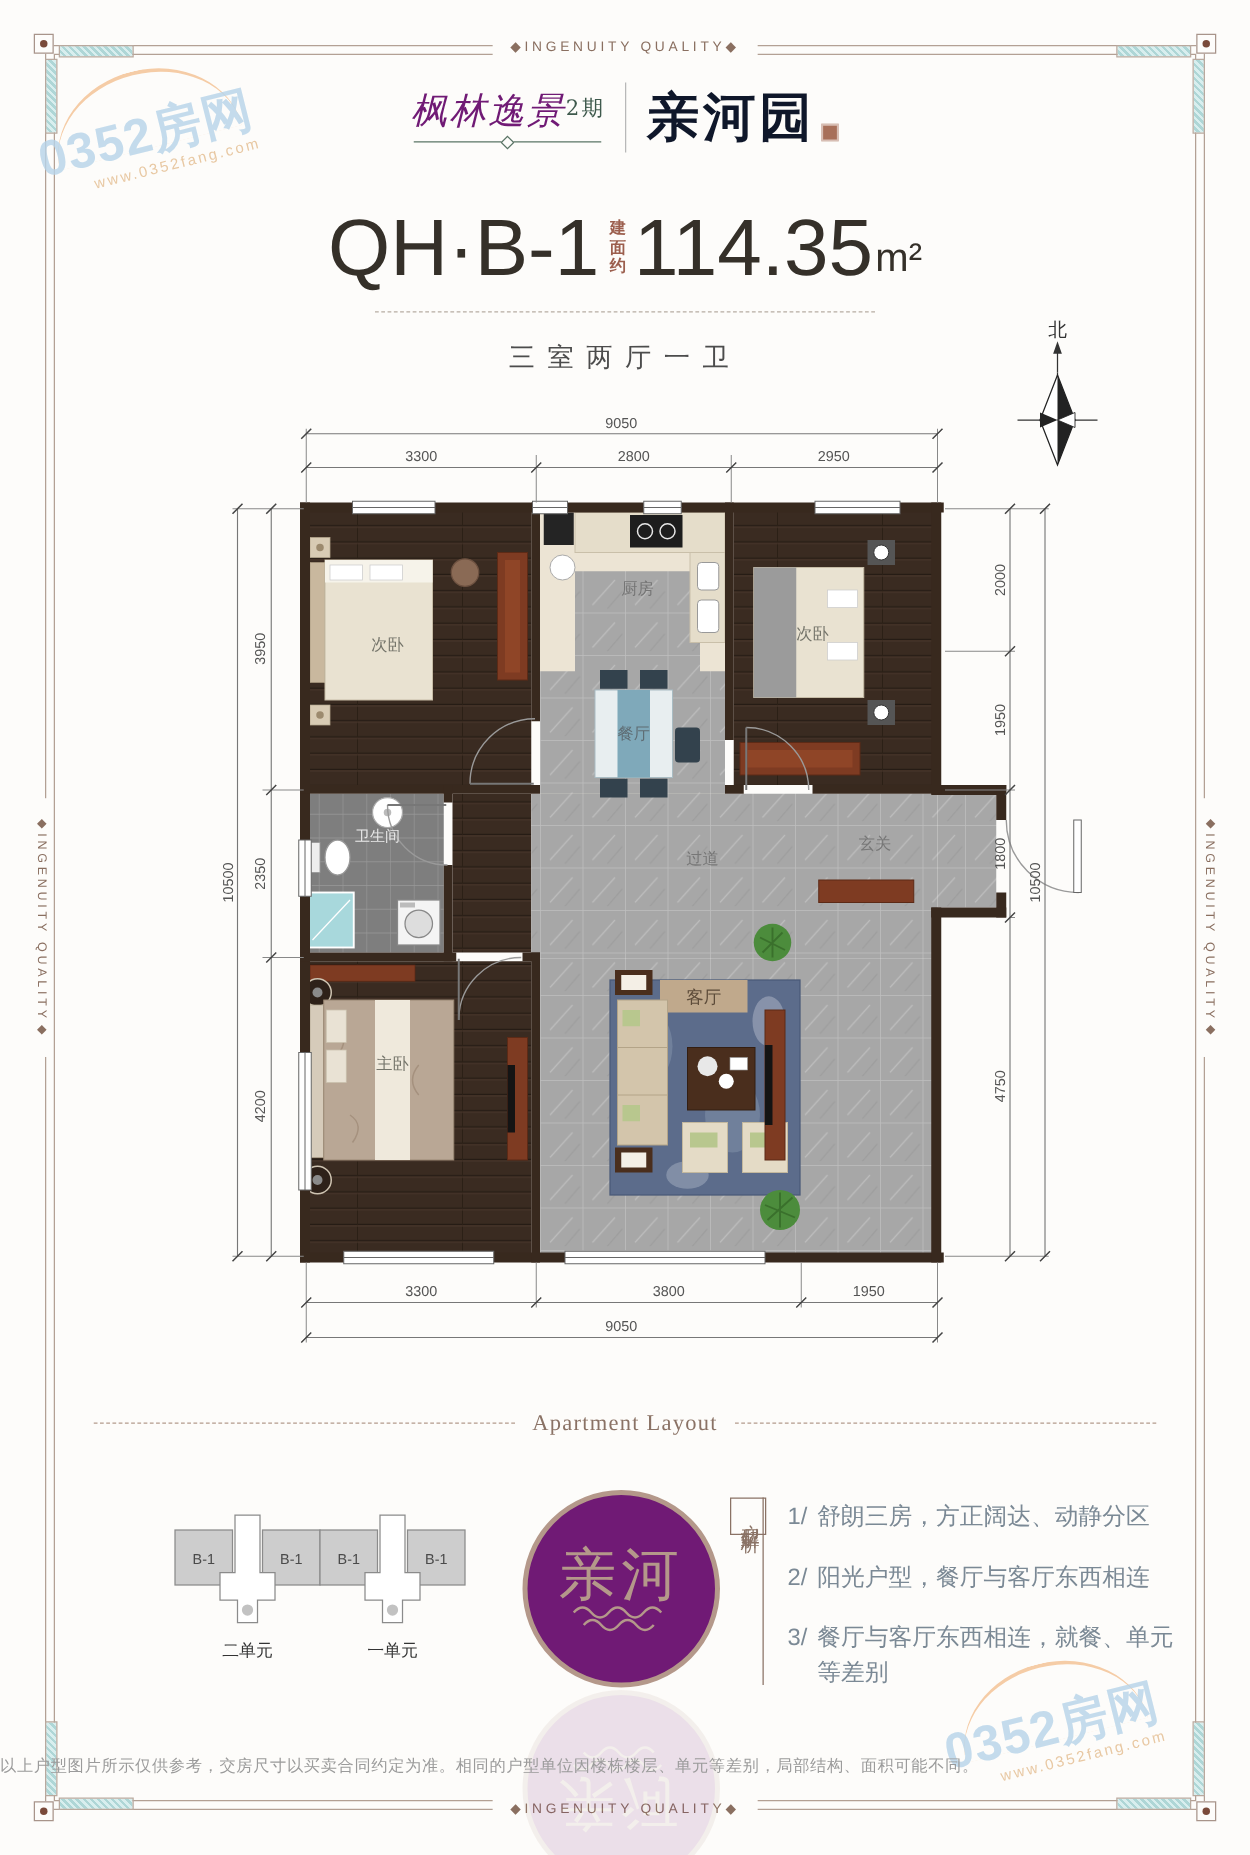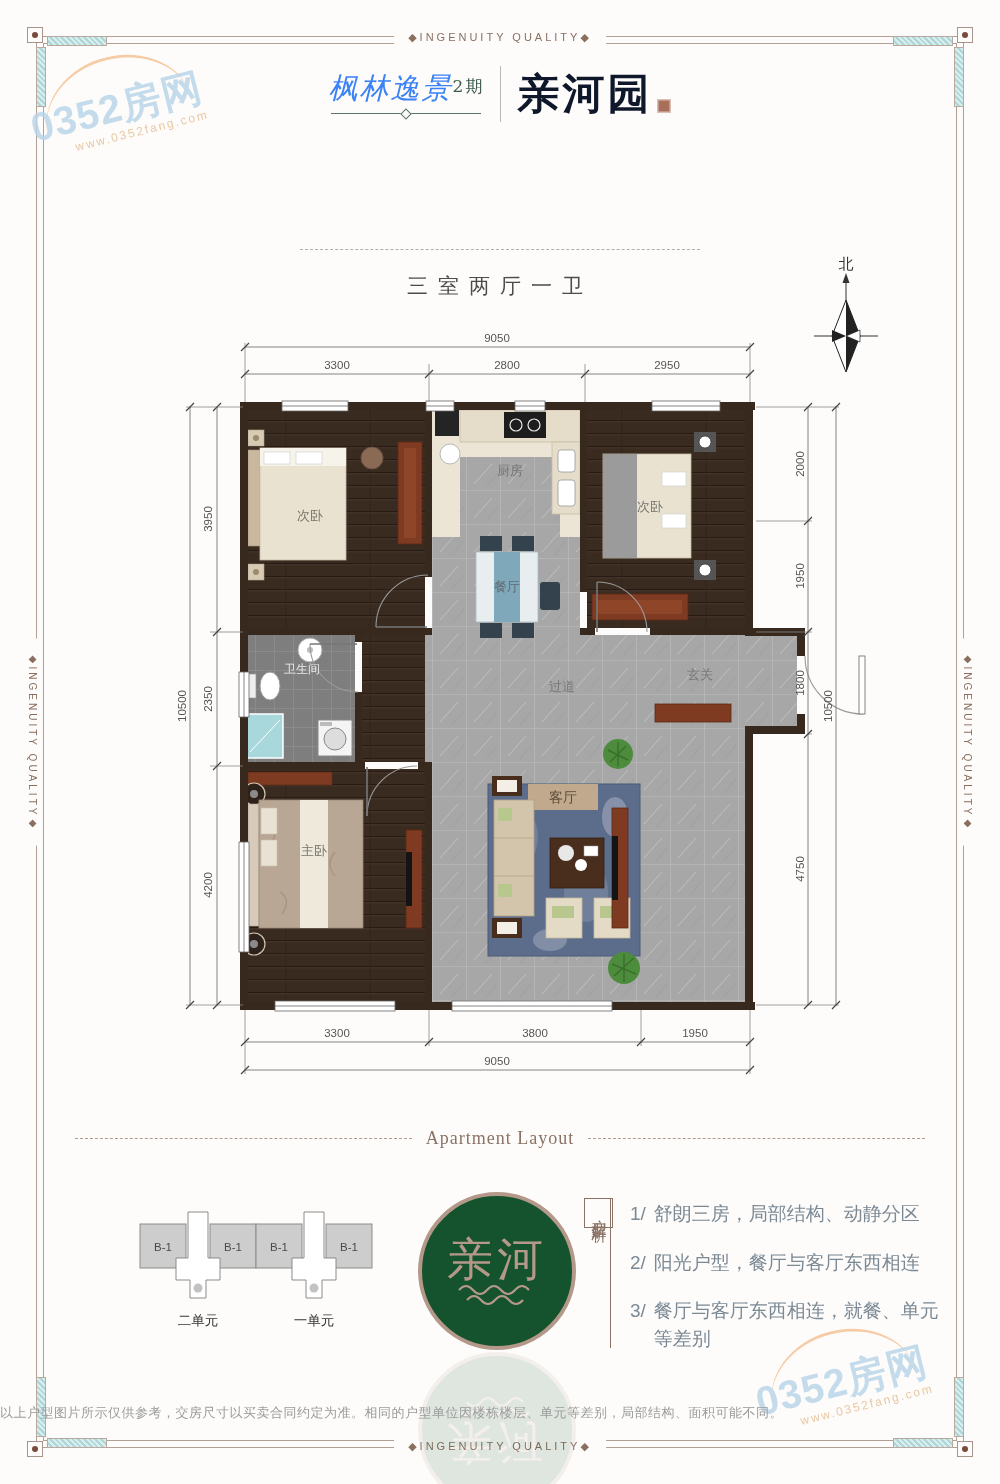--- a/index.html
+++ b/index.html
@@ -20,21 +20,21 @@
 
   
   .wm{position:absolute;transform:rotate(-14deg);z-index:5;pointer-events:none;}
   .wm-brand{font-size:40px;font-weight:bold;color:#b7d4e9;opacity:.8;letter-spacing:1px;}
   .wm-site{font-size:12px;color:#e6c39a;letter-spacing:2px;text-align:right;margin-top:-6px;opacity:.9;}
   .wm-swoosh{position:absolute;top:-24px;left:14px;width:150px;height:60px;border-top:3px solid #f3bd8b;border-radius:50% 50% 0 0/100% 100% 0 0;opacity:.75;}
 
   
   .logo-row{position:absolute;top:66px;left:0;width:100%;display:flex;align-items:center;justify-content:center;gap:16px;z-index:6;}
   .logo-left{text-align:center;}
-  .logo-cn{font-family:"DejaVu Serif",serif;font-size:29px;color:#3b82f6;letter-spacing:2px;font-style:italic;}
+  .logo-cn{font-family:"DejaVu Serif",serif;font-size:29px;color:#701a75;letter-spacing:2px;font-style:italic;}
   .logo-phase{font-size:17px;color:#3f5a4d;font-style:normal;vertical-align:6px;}
   .logo-orn{margin:4px auto 0;width:150px;border-top:1px solid #5a7465;position:relative;height:6px;}
   .logo-orn i{position:absolute;left:50%;top:-4px;transform:translateX(-50%) rotate(45deg);width:6px;height:6px;background:#fdfcfa;border:1px solid #5a7465;}
   .logo-div{width:1px;height:56px;background:#b8b8b8;}
   .logo-right{display:flex;align-items:flex-end;}
   .logo-sub{font-family:"DejaVu Serif",serif;font-size:42px;font-weight:bold;color:#0f172a;letter-spacing:3px;line-height:1;}
   .logo-seal{width:14px;height:14px;background:#a8705a;margin:0 0 2px 5px;box-shadow:inset 0 0 0 1.5px rgba(255,255,255,.55);}
 
   
   .title-row{position:absolute;top:168px;left:0;width:100%;display:flex;align-items:flex-end;justify-content:center;z-index:6;}
@@ -50,21 +50,21 @@
   .dimtxt{font-size:11.5px;fill:#555;}
   .roomtxt{font-size:13px;}
 
   
   .apt-div{position:absolute;top:1128px;left:75px;right:75px;display:flex;align-items:center;z-index:6;}
   .apt-div .dash{flex:1;border-top:1px dashed #b39a8c;}
   .apt-label{font-family:"Liberation Serif",serif;font-size:18px;color:#8a7265;padding:0 14px;letter-spacing:1px;}
 
   .units-wrap{position:absolute;left:138px;top:1200px;z-index:6;}
 
-  .circle-logo{position:absolute;left:418px;top:1192px;width:150px;height:150px;border:4px solid #b4988a;border-radius:50%;display:flex;flex-direction:column;align-items:center;justify-content:center;z-index:6;background:#14532d;}
+  .circle-logo{position:absolute;left:418px;top:1192px;width:150px;height:150px;border:4px solid #b4988a;border-radius:50%;display:flex;flex-direction:column;align-items:center;justify-content:center;z-index:6;background:#701a75;}
   .circle-text{font-family:"DejaVu Serif",serif;font-size:46px;color:#b4988a;letter-spacing:4px;line-height:1.05;}
   .reflect{top:1352px;transform:scaleY(-1);opacity:.12;}
 
   .an-head{position:absolute;left:584px;top:1198px;writing-mode:vertical-rl;border:1px solid #8a7265;color:#8a7265;font-size:15px;letter-spacing:3px;padding:8px 4px;z-index:6;}
   .an-line{position:absolute;left:610px;top:1198px;width:1px;height:150px;background:#8a7265;z-index:6;}
   .an-points{position:absolute;left:630px;top:1200px;width:320px;z-index:6;}
   .an-point{display:flex;gap:8px;font-size:19px;color:#7b8995;line-height:1.45;margin-bottom:21px;}
   .an-idx{flex:0 0 auto;}
 
   .disclaimer{position:absolute;top:1404px;left:0;width:100%;text-align:left;font-size:13px;color:#9b9b9b;letter-spacing:.5px;z-index:6;}
@@ -119,20 +119,26 @@
           <i></i>
         </div>
     </div>
     <div class="logo-div"></div>
     <div class="logo-right">
       <span class="logo-sub">亲河园</span>
       <span class="logo-seal"></span>
     </div>
   </div>
 
+  <div class="title-row">
+    <span class="t-big">QH·B-1</span>
+    <span class="t-prefix">建面约</span>
+    <span class="t-big">114.35</span>
+    <span class="t-unit">m²</span>
+  </div>
   <div class="t-dash"></div>
   <div class="t-sub">三室两厅一卫</div>
 
   <div class="plan-wrap">
   <svg width="750" height="855" viewBox="0 0 750 855">
     <defs>
       <pattern id="tile" width="34" height="34" patternUnits="userSpaceOnUse">
         <rect width="34" height="34" fill="#a7a7a7"></rect>
         <path d="M0 0H34M0 0V34" stroke="#bfbfbf" stroke-width="1.2"></path>
         <path d="M8 28 L26 8" stroke="#d8d8d8" stroke-width="1" opacity=".5"></path>
@@ -443,21 +449,21 @@
       <path d="M4,7 q7,-8 14,0 t14,0 t14,0 t14,0 t14,0" stroke="#b4988a" stroke-width="2" fill="none"></path>
       <path d="M12,17 q7,-8 14,0 t14,0 t14,0 t14,0" stroke="#b4988a" stroke-width="2" fill="none"></path>
     </svg>
   </div>
 
   <div class="an-head">户型解析</div>
   <div class="an-line"></div>
   <div class="an-points">
     <div class="an-point">
       <span class="an-idx">1/</span>
-      <span>舒朗三房，局部结构、动静分区</span>
+      <span>舒朗三房，方正阔达、动静分区</span>
     </div>
     <div class="an-point">
       <span class="an-idx">2/</span>
       <span>阳光户型，餐厅与客厅东西相连</span>
     </div>
     <div class="an-point">
       <span class="an-idx">3/</span>
       <span>餐厅与客厅东西相连，就餐、单元等差别</span>
     </div>
   </div>

